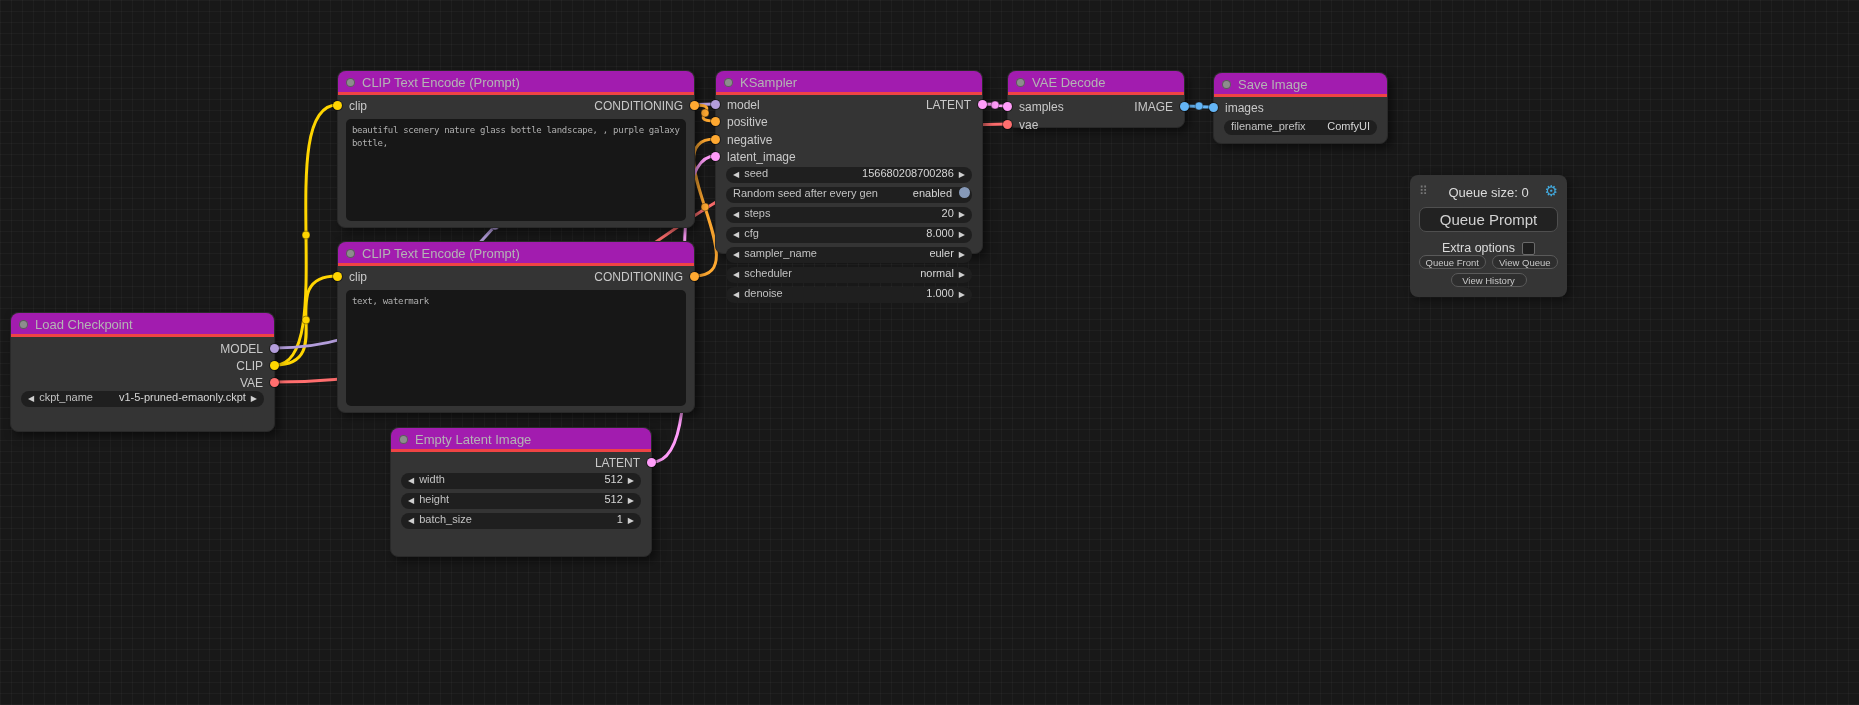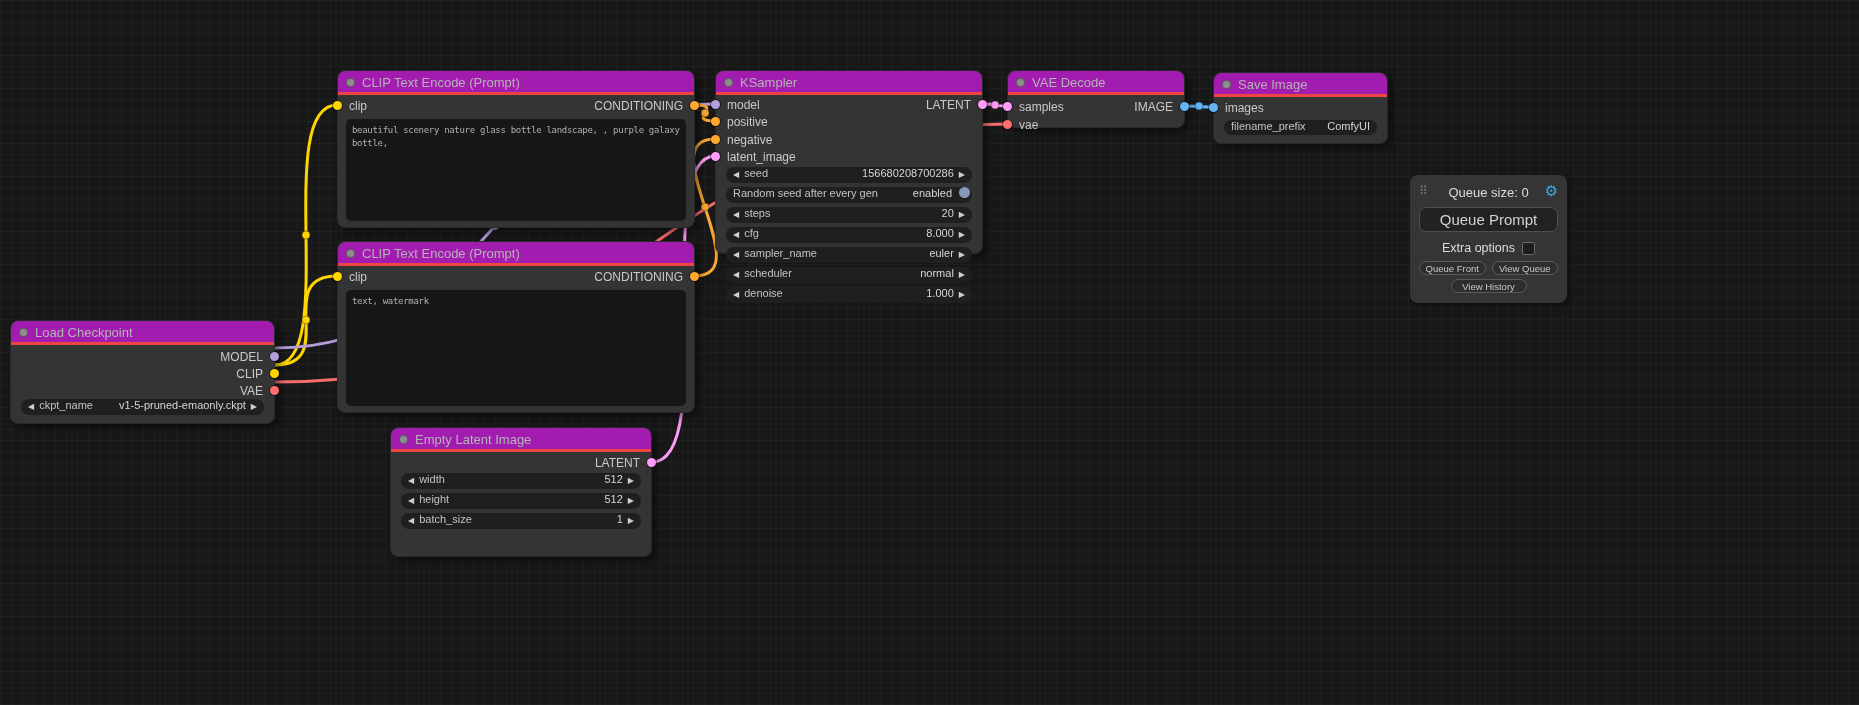--- a/index.html
+++ b/index.html
@@ -40,21 +40,21 @@
   #menu{position:absolute;left:1410px;top:175px;width:157px;z-index:3;background:#353535;border-radius:8px;
     padding:6px 9px 10px;box-shadow:3px 3px 9px rgba(0,0,0,.45)}
   .mhead{position:relative;height:22px;display:flex;align-items:center;justify-content:center;color:#dcdcdc;font-size:13px}
   .drag{position:absolute;left:0;top:3px;color:#777;font-size:12px;cursor:move}
   .gear{position:absolute;right:0;top:1px;color:var(--gear);font-size:15px;cursor:pointer}
   button{font-family:"Liberation Sans",sans-serif;cursor:pointer}
   .btn{display:block;width:100%;background:#222;border:1px solid #4f4f4f;border-radius:7px;color:#d2d2d2}
   .btn-queue{height:25px;font-size:15px;margin-top:4px}
   .extra{display:flex;align-items:center;justify-content:center;gap:7px;margin-top:9px;font-size:12.5px;color:#dcdcdc}
   .chk{width:13px;height:13px;background:#1e1e1e;border:1px solid #6a6a6a;border-radius:2px;cursor:pointer}
-  .srow{display:flex;gap:6px;margin-top:6px}
+  .srow{display:flex;gap:6px;}
   .btn-sm{flex:1;height:14px;font-size:9.5px;line-height:11px;border-radius:7px;background:#2e2e2e;
     border:1px solid #5a5a5a;color:#c8c8c8;padding:0}
   .btn-hist{display:block;width:76px;margin:4px auto 0;flex:none}
   .stack{margin-top:13px}
   .btn-std{height:21px;font-size:14.5px;margin-top:5px}
 </style>
 </head>
 <body>
 
 <div id="canvas">
@@ -73,21 +73,21 @@
     <circle cx="306" cy="320" r="4" style="fill:var(--clip)"></circle>
     <circle cx="495" cy="226" r="4" style="fill:var(--model)"></circle>
     <circle cx="640" cy="253" r="4" style="fill:var(--vae)"></circle>
     <circle cx="705" cy="113" r="4" style="fill:var(--conditioning)"></circle>
     <circle cx="705" cy="207" r="4" style="fill:var(--conditioning)"></circle>
     <circle cx="685" cy="309" r="4" style="fill:var(--latent)"></circle>
     <circle cx="995" cy="105" r="4" style="fill:var(--latent)"></circle>
     <circle cx="1199" cy="106" r="4" style="fill:var(--image)"></circle>
   </svg>
 
-  <div class="node" style="left:10px;top:320px;width:265px;height:104px">
+  <div class="node" style="left:10px;top:312px;width:265px;height:120px">
     <div class="ntitle">
       <span class="tdot"></span>
       <span class="ttext">Load Checkpoint</span>
     </div>
     <span class="slot out" style="top:29px">MODEL</span>
     <span class="port out" style="top:31px;background:var(--model)"></span>
     <span class="slot out" style="top:46px">CLIP</span>
     <span class="port out" style="top:48px;background:var(--clip)"></span>
     <span class="slot out" style="top:63px">VAE</span>
     <span class="port out" style="top:65px;background:var(--vae)"></span>

